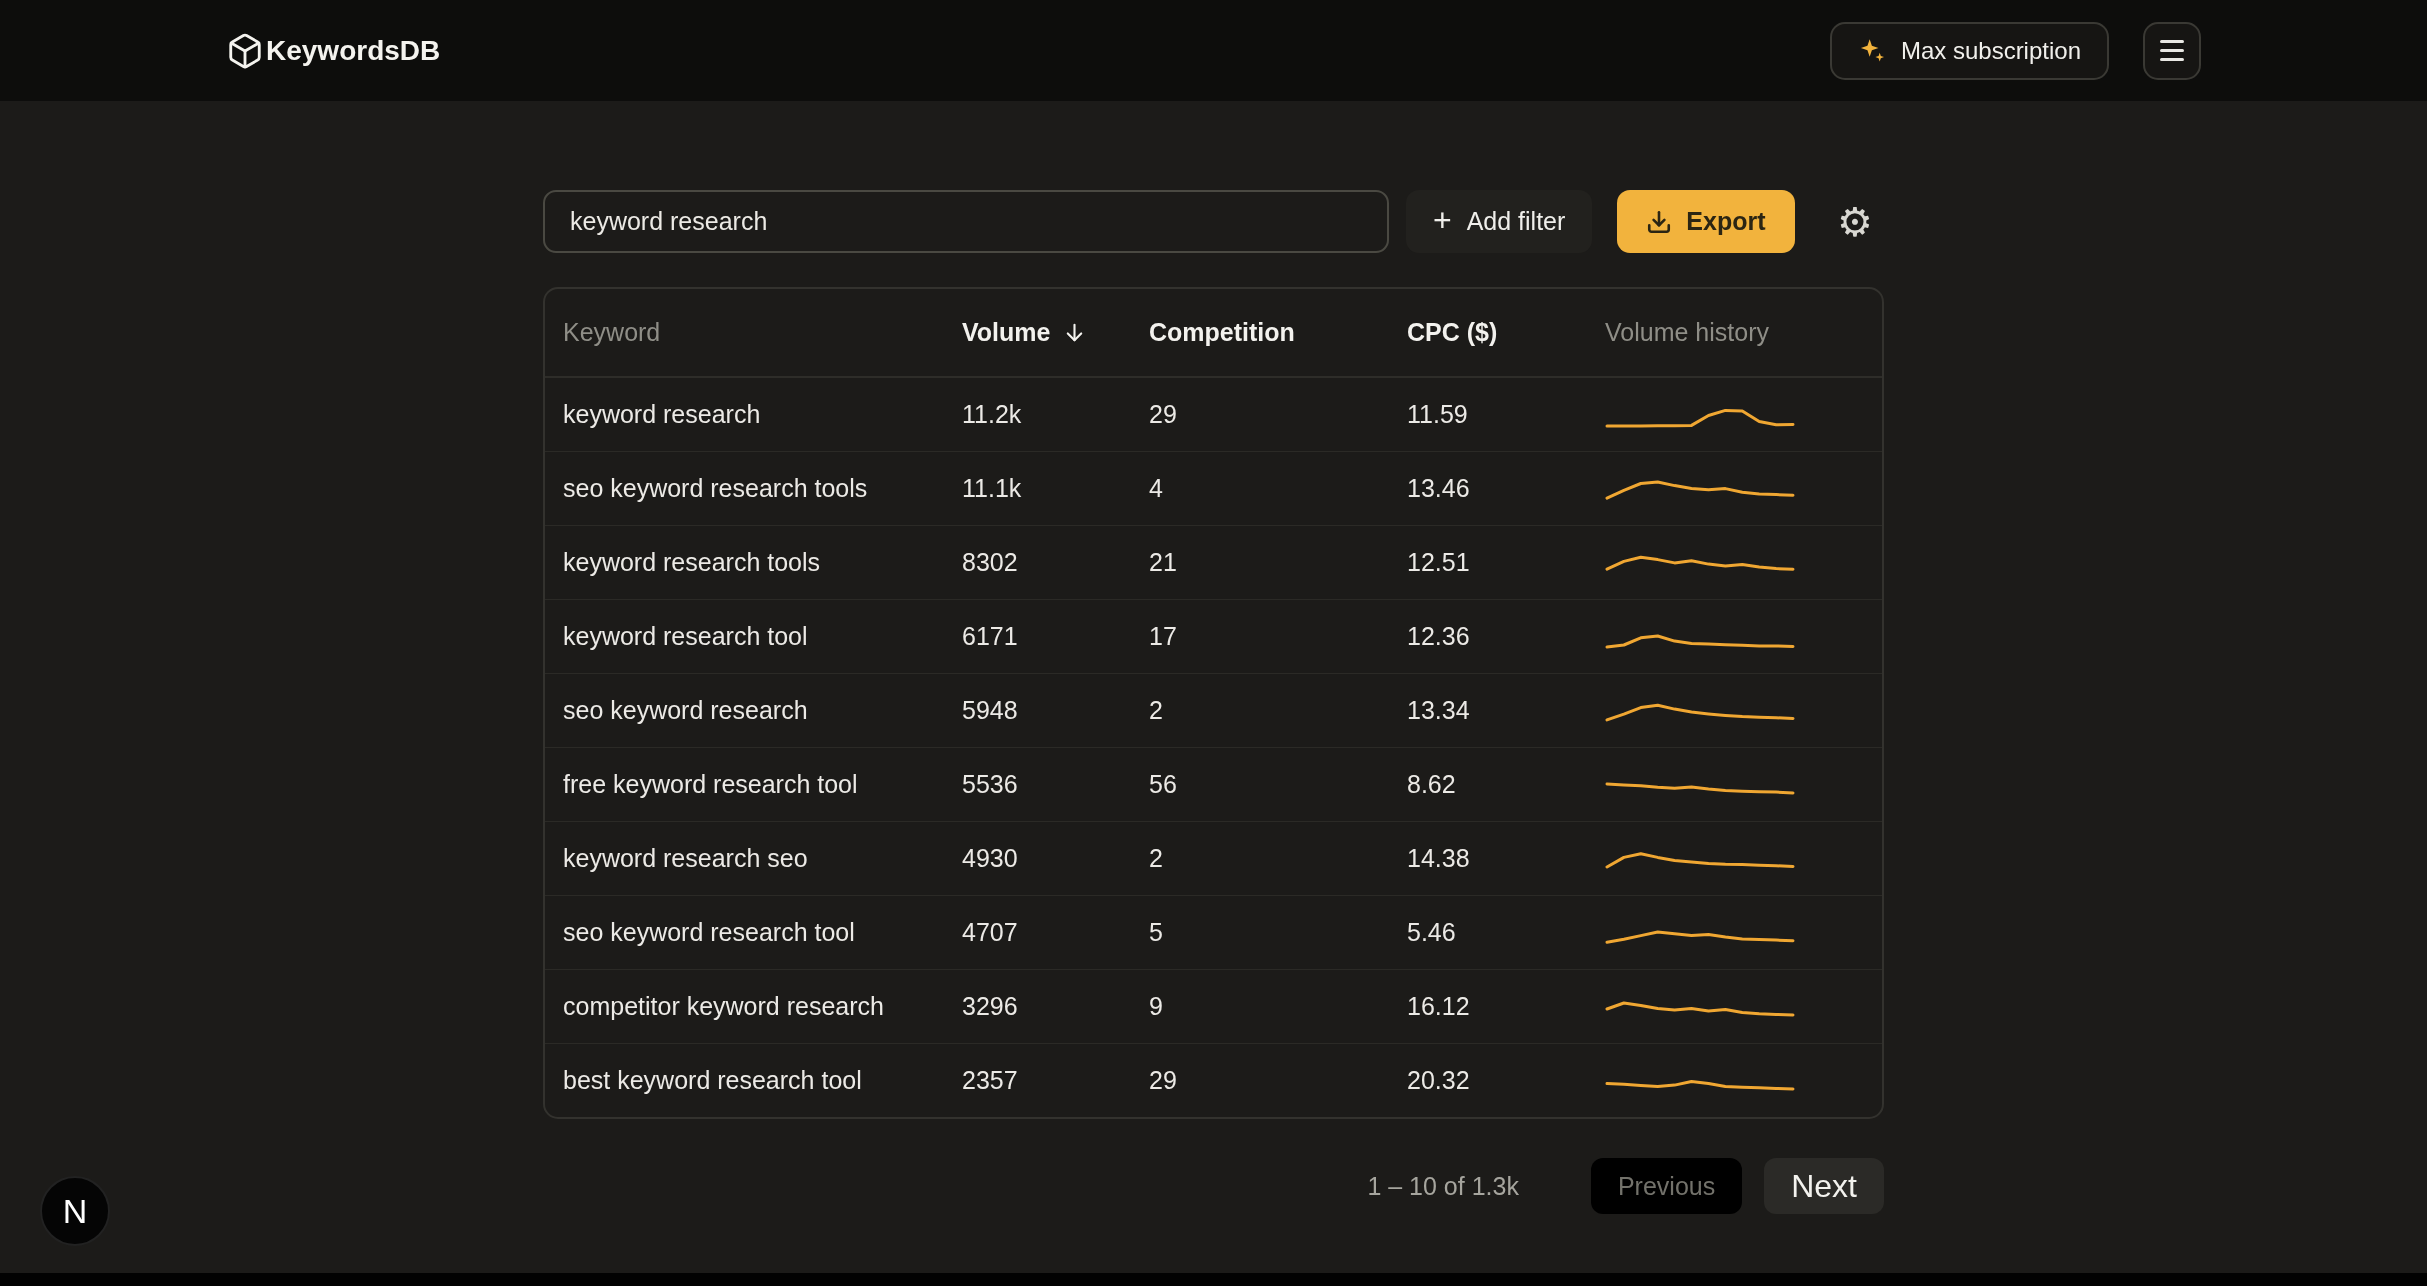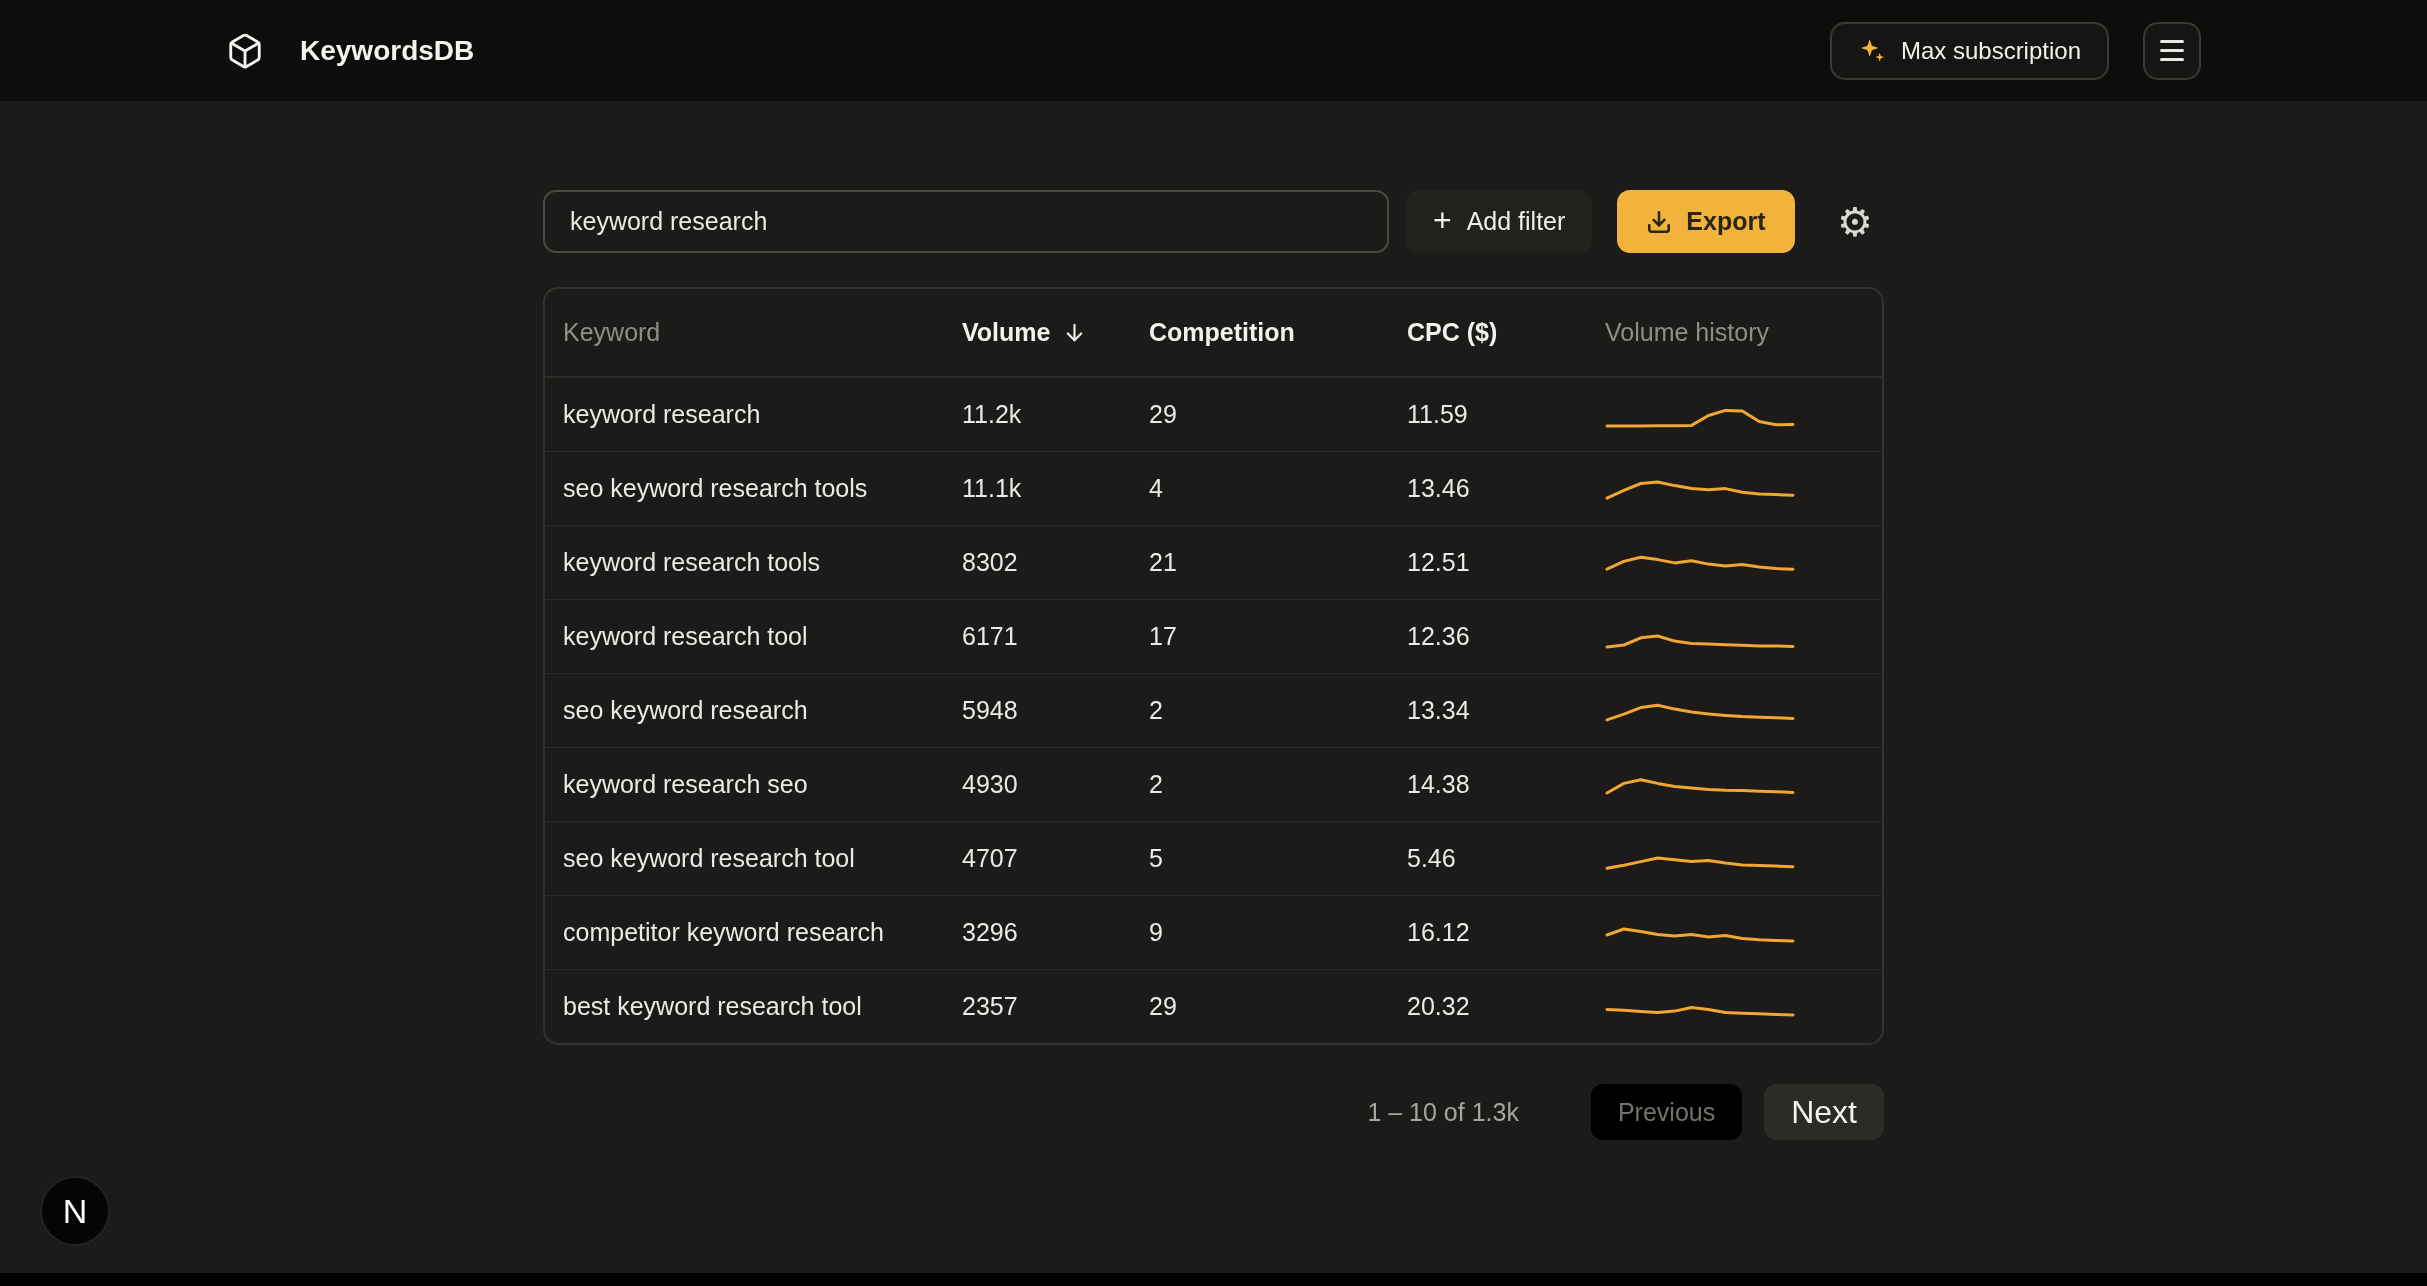--- a/index.html
+++ b/index.html
@@ -15,21 +15,21 @@
     color:#ECEBE7;
     overflow:hidden;
     position:relative;
   }
   
   .topbar{
     height:101px;background:#0D0D0C;
     display:flex;align-items:center;
     padding:0 226px;
   }
-  .brand{display:flex;align-items:center;gap:36px;font-size:28px;font-weight:700;color:#F4F3EF;}
+  .brand{display:flex;align-items:center;gap:2px;font-size:28px;font-weight:700;color:#F4F3EF;}
   .brand svg{width:38px;height:38px;color:#F4F3EF;}
   .topbar-right{margin-left:auto;display:flex;align-items:center;gap:34px;}
   .pill-btn{
     display:flex;align-items:center;gap:15px;
     background:#161513;border:2px solid #3A3934;border-radius:15px;
     height:58px;padding:0 26px;font-size:24px;color:#F1F0EC;cursor:pointer;
     font-family:inherit;
   }
   .pill-btn svg{width:28px;height:28px;color:var(--accent);}
   .square-btn{
@@ -229,20 +229,31 @@
     <td>5948</td>
     <td>2</td>
     <td>13.34</td>
     <td>
       <svg class="spark-svg" width="190" height="36" viewBox="0 0 190 36">
         <polyline fill="none" stroke="var(--spark)" stroke-width="3" stroke-linecap="round" stroke-linejoin="round" points="2.0,27.9 18.9,22.2 35.8,15.6 52.7,13.2 69.6,17.1 86.5,20.1 103.5,21.9 120.4,23.4 137.3,24.6 154.2,25.2 171.1,25.8 188.0,26.4"></polyline>
       </svg>
     </td>
   </tr>
 
+  <tr>
+    <td class="first">free keyword research tool</td>
+    <td>5536</td>
+    <td>56</td>
+    <td>8.62</td>
+    <td>
+      <svg class="spark-svg" width="190" height="36" viewBox="0 0 190 36">
+        <polyline fill="none" stroke="var(--spark)" stroke-width="3" stroke-linecap="round" stroke-linejoin="round" points="2.0,18.0 18.9,18.9 35.8,19.8 52.7,21.3 69.6,22.2 86.5,21.0 103.5,23.1 120.4,24.6 137.3,25.2 154.2,25.8 171.1,26.1 188.0,27.0"></polyline>
+      </svg>
+    </td>
+  </tr>
 
   <tr>
     <td class="first">keyword research seo</td>
     <td>4930</td>
     <td>2</td>
     <td>14.38</td>
     <td>
       <svg class="spark-svg" width="190" height="36" viewBox="0 0 190 36">
         <polyline fill="none" stroke="var(--spark)" stroke-width="3" stroke-linecap="round" stroke-linejoin="round" points="2.0,27.0 18.9,17.4 35.8,13.8 52.7,17.4 69.6,20.4 86.5,21.9 103.5,23.4 120.4,24.3 137.3,24.6 154.2,25.2 171.1,25.8 188.0,26.4"></polyline>
       </svg>

